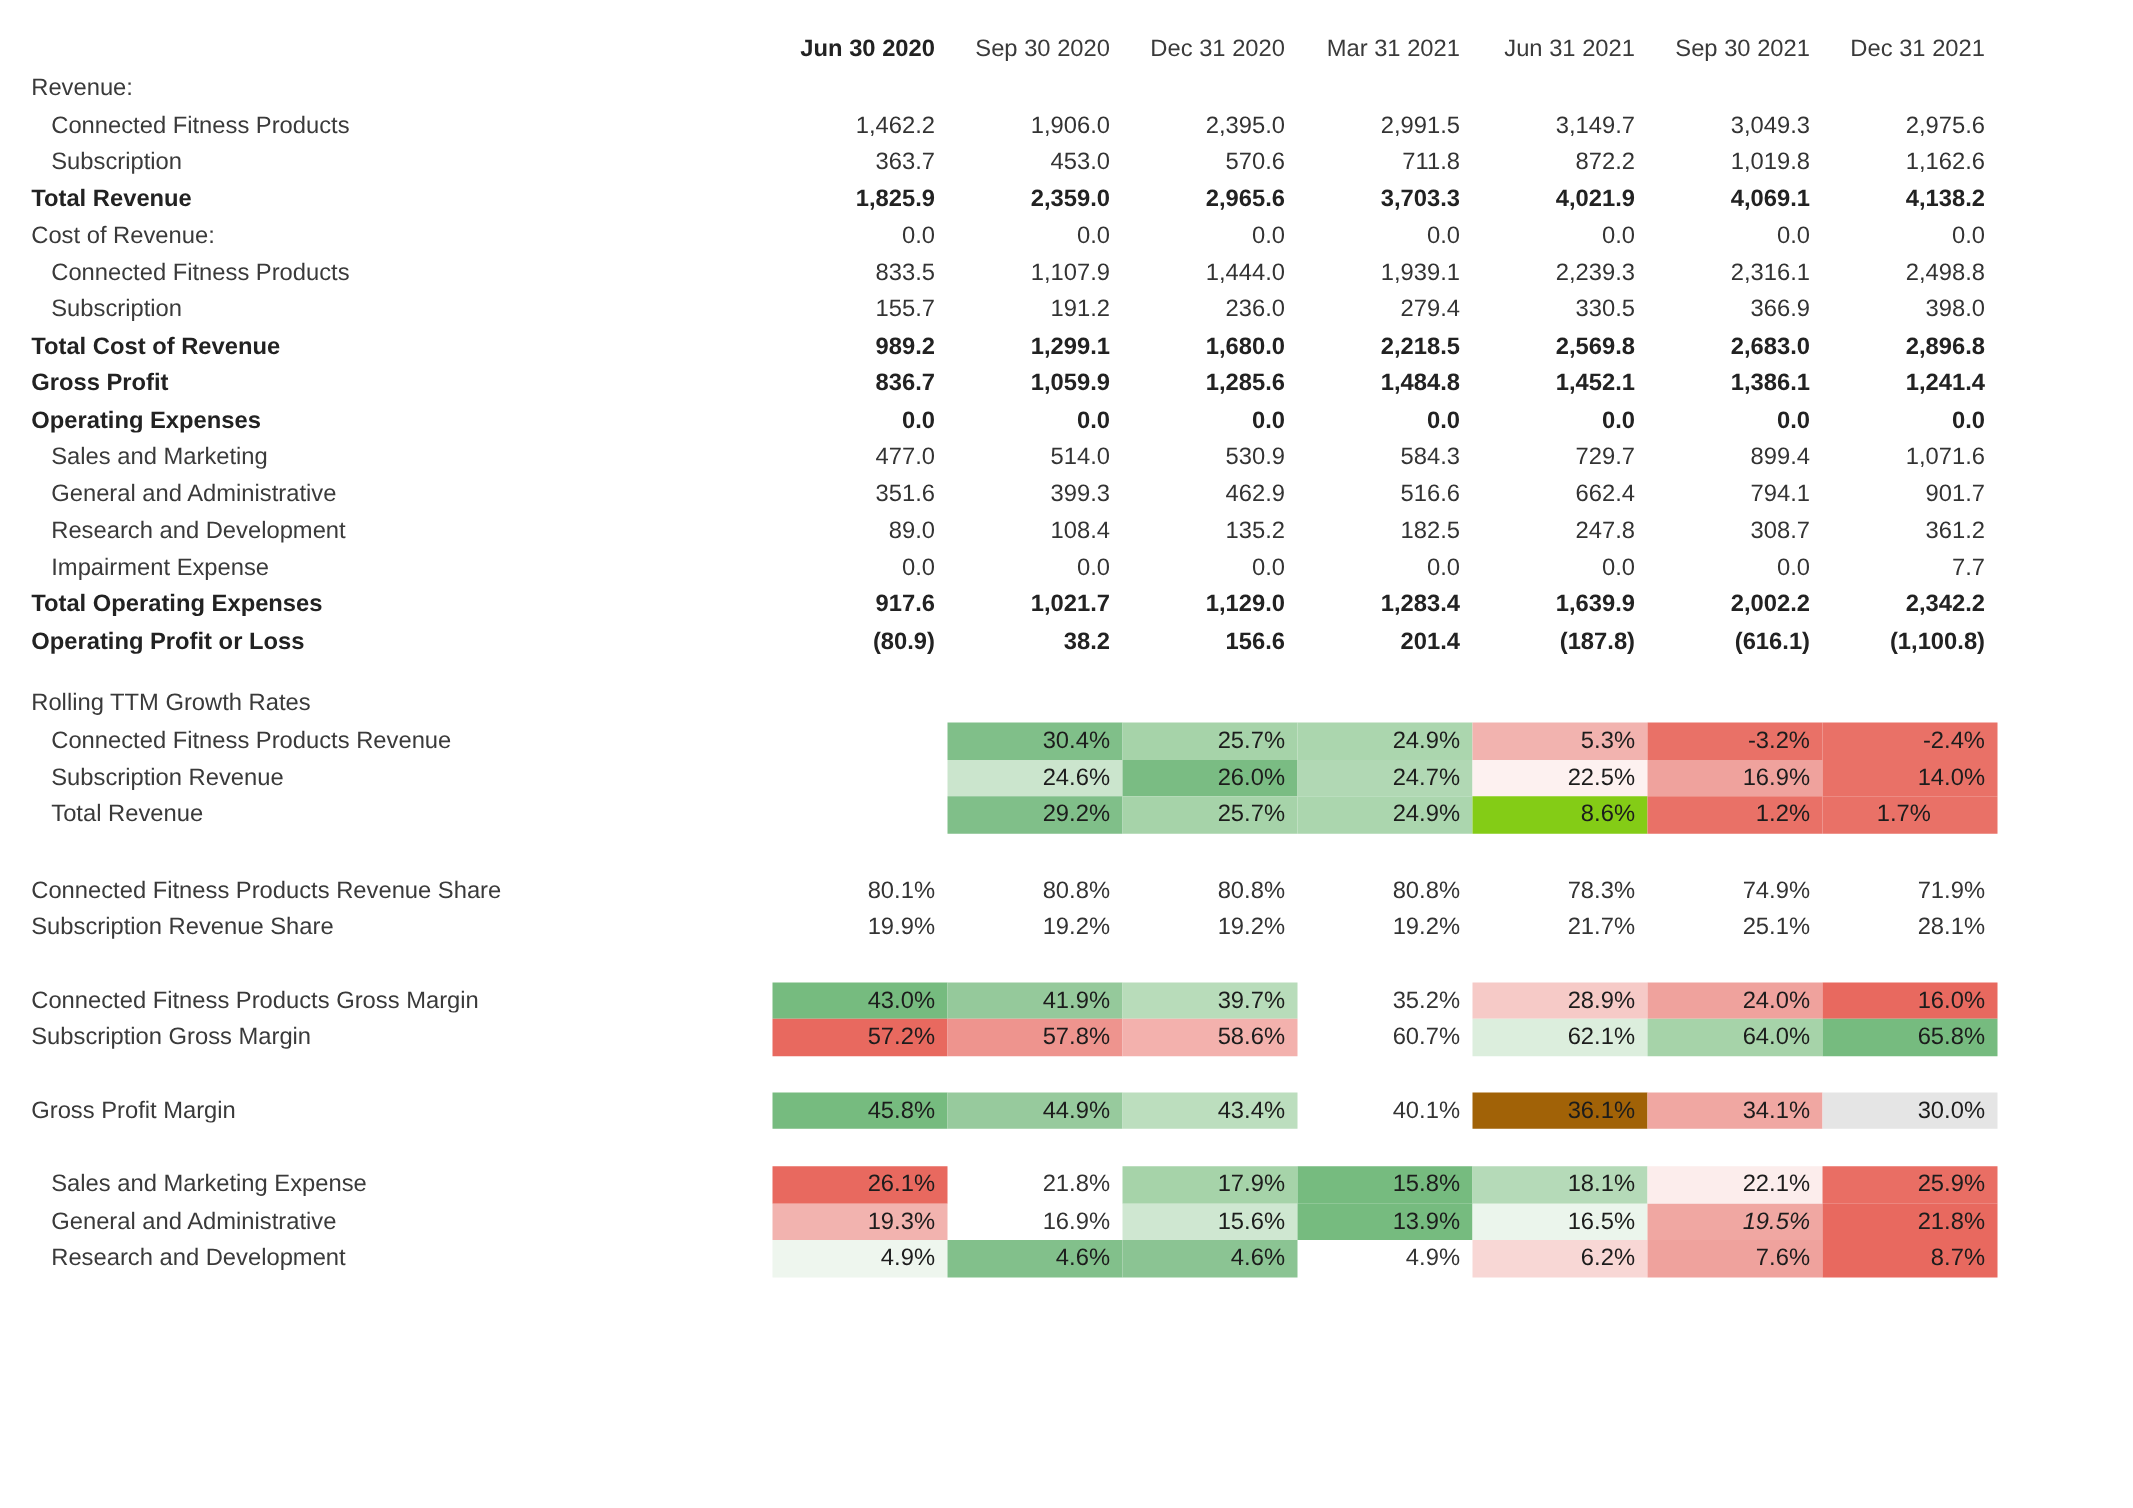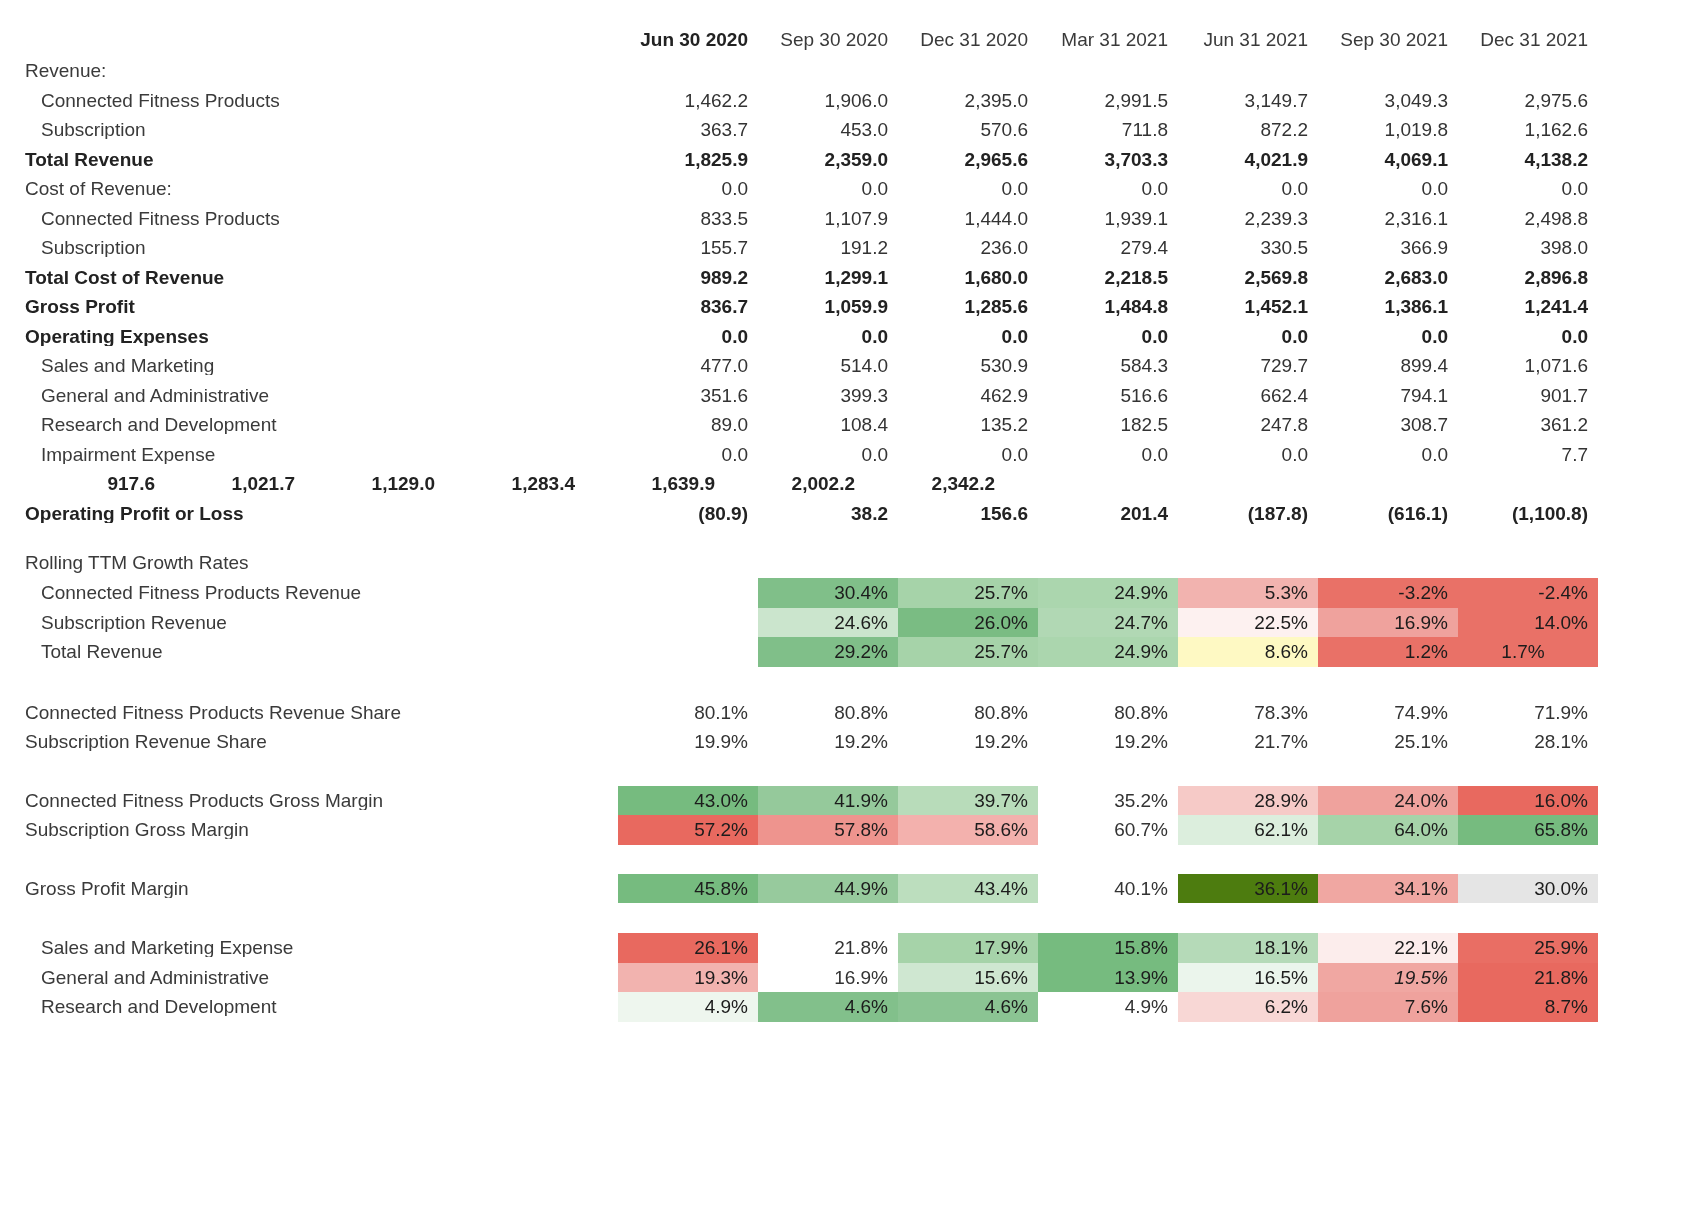--- a/index.html
+++ b/index.html
@@ -189,20 +189,21 @@
         <div class="label ind1">Impairment Expense</div>
         <div class="cell">0.0</div>
         <div class="cell">0.0</div>
         <div class="cell">0.0</div>
         <div class="cell">0.0</div>
         <div class="cell">0.0</div>
         <div class="cell">0.0</div>
         <div class="cell">7.7</div>
       </div>
       <div class="row">
+        <div class="label bold">Total Operating Expenses</div>
         <div class="cell bold">917.6</div>
         <div class="cell bold">1,021.7</div>
         <div class="cell bold">1,129.0</div>
         <div class="cell bold">1,283.4</div>
         <div class="cell bold">1,639.9</div>
         <div class="cell bold">2,002.2</div>
         <div class="cell bold">2,342.2</div>
       </div>
       <div class="row">
         <div class="label bold">Operating Profit or Loss</div>
@@ -235,21 +236,21 @@
         <div class="cell pct" style="background-color: rgb(253, 241, 240);">22.5%</div>
         <div class="cell pct" style="background-color: rgb(239, 162, 157);">16.9%</div>
         <div class="cell pct" style="background-color: rgb(233, 113, 103);">14.0%</div>
       </div>
       <div class="row">
         <div class="label ind1">Total Revenue</div>
         <div class="cell"></div>
         <div class="cell pct" style="background-color: rgb(128, 191, 137);">29.2%</div>
         <div class="cell pct" style="background-color: rgb(166, 211, 169);">25.7%</div>
         <div class="cell pct" style="background-color: rgb(171, 214, 174);">24.9%</div>
-        <div class="cell pct" style="background-color: #fef9c3;">8.6%</div>
+        <div class="cell pct" style="background-color: #84cc16;">8.6%</div>
         <div class="cell pct" style="background-color: rgb(233, 113, 103);">1.2%</div>
         <div class="cell pct" style="background-color: rgb(233, 113, 103); text-align: center;">1.7%</div>
       </div>
       <div class="gap" style="height: 31px;"></div>
       <div class="row">
         <div class="label">Connected Fitness Products Revenue Share</div>
         <div class="cell">80.1%</div>
         <div class="cell">80.8%</div>
         <div class="cell">80.8%</div>
         <div class="cell">80.8%</div>
@@ -288,21 +289,21 @@
         <div class="cell pct" style="background-color: rgb(166, 211, 169);">64.0%</div>
         <div class="cell pct" style="background-color: rgb(118, 187, 127);">65.8%</div>
       </div>
       <div class="gap" style="height: 29px;"></div>
       <div class="row">
         <div class="label">Gross Profit Margin</div>
         <div class="cell pct" style="background-color: rgb(118, 187, 127);">45.8%</div>
         <div class="cell pct" style="background-color: rgb(151, 202, 157);">44.9%</div>
         <div class="cell pct" style="background-color: rgb(188, 222, 190);">43.4%</div>
         <div class="cell">40.1%</div>
-        <div class="cell pct" style="background-color: #4d7c0f; padding-left: 20px;">36.1%</div>
+        <div class="cell pct" style="background-color: #a16207; padding-left: 20px;">36.1%</div>
         <div class="cell pct" style="background-color: rgb(240, 167, 162);">34.1%</div>
         <div class="cell pct" style="background-color: #e5e5e5;">30.0%</div>
       </div>
       <div class="gap" style="height: 30px;"></div>
       <div class="row">
         <div class="label ind1">Sales and Marketing Expense</div>
         <div class="cell pct" style="background-color: rgb(232, 105, 95);">26.1%</div>
         <div class="cell">21.8%</div>
         <div class="cell pct" style="background-color: rgb(166, 211, 169);">17.9%</div>
         <div class="cell pct" style="background-color: rgb(118, 187, 127);">15.8%</div>

